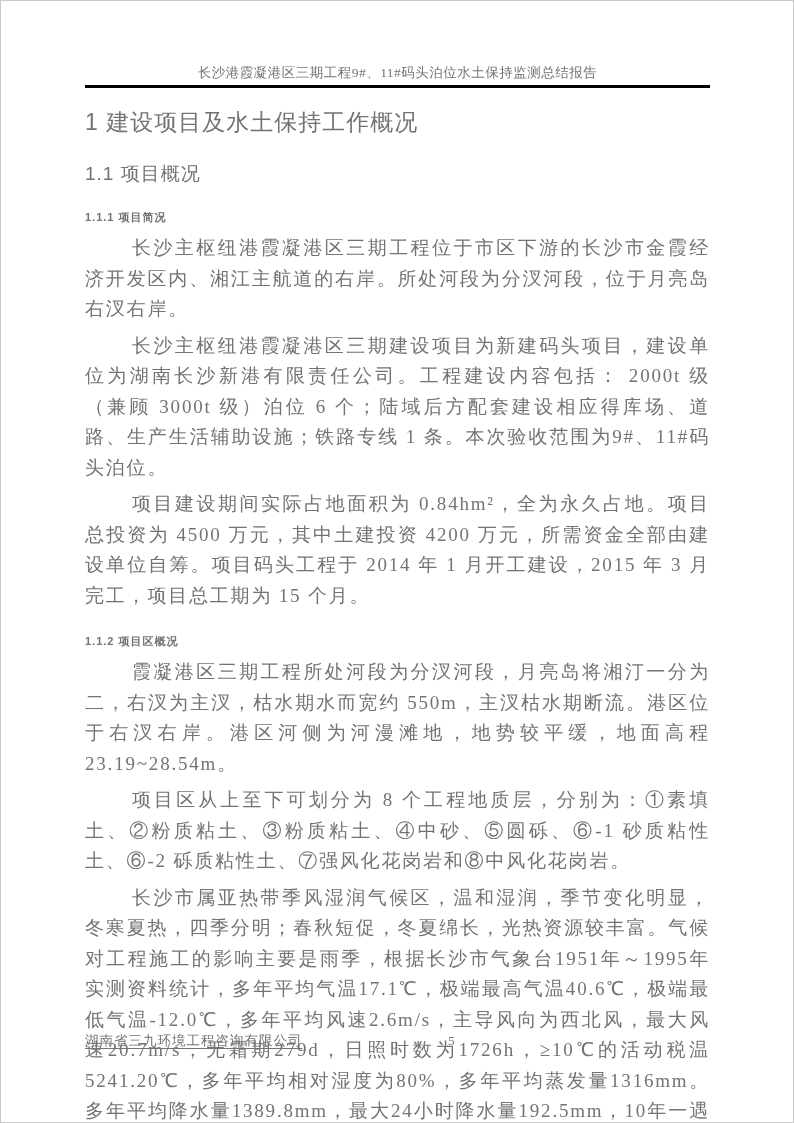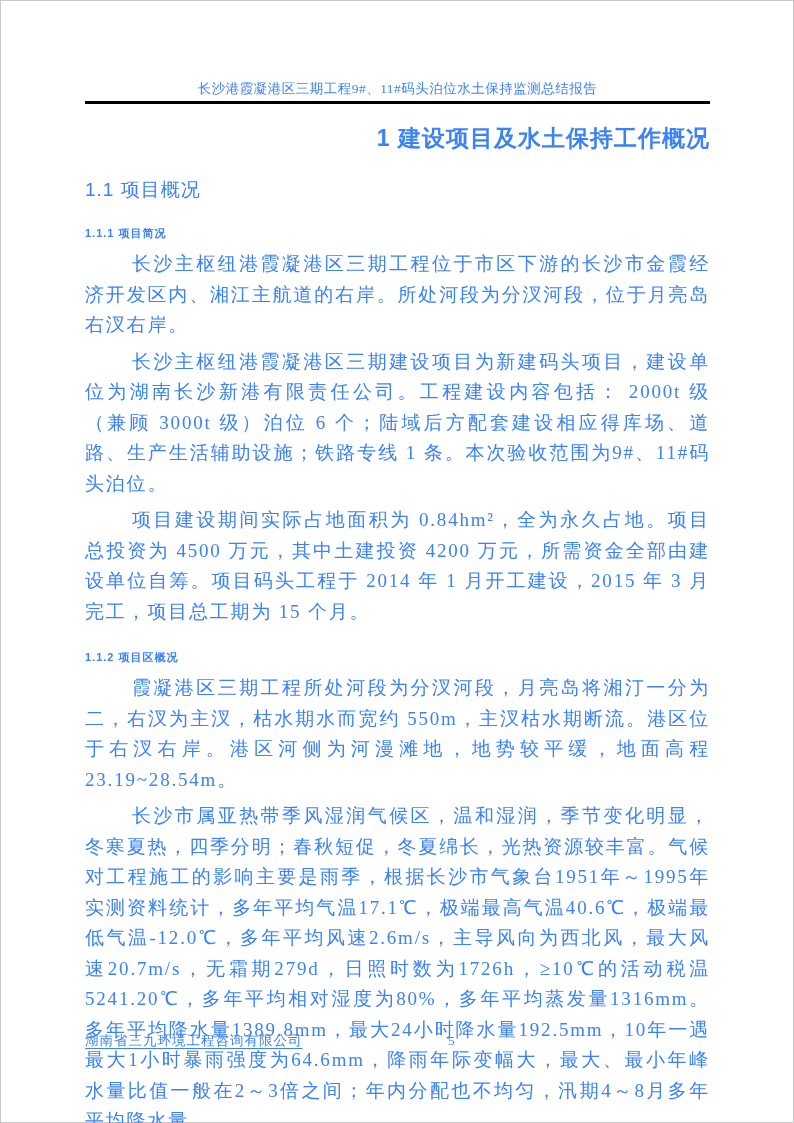--- a/index.html
+++ b/index.html
@@ -6,42 +6,42 @@
     margin: 0;
     padding: 0;
     background: #ffffff;
   }
   .page {
     position: relative;
     width: 794px;
     height: 1123px;
     background: #ffffff;
     box-sizing: border-box;
-    padding: 80px 84px 0 85px;
+    padding: 64px 84px 0 85px;
     overflow: hidden;
     box-shadow: inset 0 0 0 1px #c9c9c9;
-    color: #3b82f6;
+    color: #737373;
   }
   .running-header {
     text-align: center;
     font-family: "Liberation Serif", serif;
     font-size: 13.5px;
     line-height: 18px;
     letter-spacing: 0.5px;
     white-space: nowrap;
   }
   .header-rule {
     border-bottom: 3px solid #000;
     margin-top: 3px;
   }
   .chapter-title {
     margin: 16px 0 0 0;
-    text-align: right;
+    text-align: left;
     font-family: "Liberation Sans", sans-serif;
-    font-weight: bold;
+    font-weight: normal;
     font-size: 23px;
     line-height: 36px;
     letter-spacing: 1px;
   }
   .h2 {
     margin: 20px 0 0 0;
     font-family: "Liberation Sans", sans-serif;
     font-weight: normal;
     font-size: 19px;
     line-height: 27px;
@@ -108,20 +108,21 @@
   <p class="body first">长沙主枢纽港霞凝港区三期工程位于市区下游的长沙市金霞经济开发区内、湘江主航道的右岸。所处河段为分汊河段，位于月亮岛右汊右岸。</p>
 
   <p class="body">长沙主枢纽港霞凝港区三期建设项目为新建码头项目，建设单位为湖南长沙新港有限责任公司。工程建设内容包括： 2000t 级（兼顾 3000t 级）泊位 6 个；陆域后方配套建设相应得库场、道路、生产生活辅助设施；铁路专线 1 条。本次验收范围为9#、11#码头泊位。</p>
 
   <p class="body">项目建设期间实际占地面积为 0.84hm²，全为永久占地。项目总投资为 4500 万元，其中土建投资 4200 万元，所需资金全部由建设单位自筹。项目码头工程于 2014 年 1 月开工建设，2015 年 3 月完工，项目总工期为 15 个月。</p>
 
   <h3 class="h3 second">1.1.2 项目区概况</h3>
 
   <p class="body first">霞凝港区三期工程所处河段为分汊河段，月亮岛将湘汀一分为二，右汊为主汊，枯水期水而宽约 550m，主汊枯水期断流。港区位于右汊右岸。港区河侧为河漫滩地，地势较平缓，地面高程 23.19~28.54m。</p>
 
+  <p class="body">项目区从上至下可划分为 8 个工程地质层，分别为：①素填土、②粉质粘土、③粉质粘土、④中砂、⑤圆砾、⑥-1 砂质粘性土、⑥-2 砾质粘性土、⑦强风化花岗岩和⑧中风化花岗岩。</p>
 
   <p class="body">长沙市属亚热带季风湿润气候区，温和湿润，季节变化明显，冬寒夏热，四季分明；春秋短促，冬夏绵长，光热资源较丰富。气候对工程施工的影响主要是雨季，根据长沙市气象台1951年～1995年实测资料统计，多年平均气温17.1℃，极端最高气温40.6℃，极端最低气温-12.0℃，多年平均风速2.6m/s，主导风向为西北风，最大风速20.7m/s，无霜期279d，日照时数为1726h，≥10℃的活动税温5241.20℃，多年平均相对湿度为80%，多年平均蒸发量1316mm。多年平均降水量1389.8mm，最大24小时降水量192.5mm，10年一遇最大1小时暴雨强度为64.6mm，降雨年际变幅大，最大、最小年峰水量比值一般在2～3倍之间；年内分配也不均匀，汛期4～8月多年平均降水量</p>
 
   <div class="footer">
     <span class="company">湖南省三九环境工程咨询有限公司</span>
     <span class="page-num">5</span>
   </div>
 
 </div>
 

